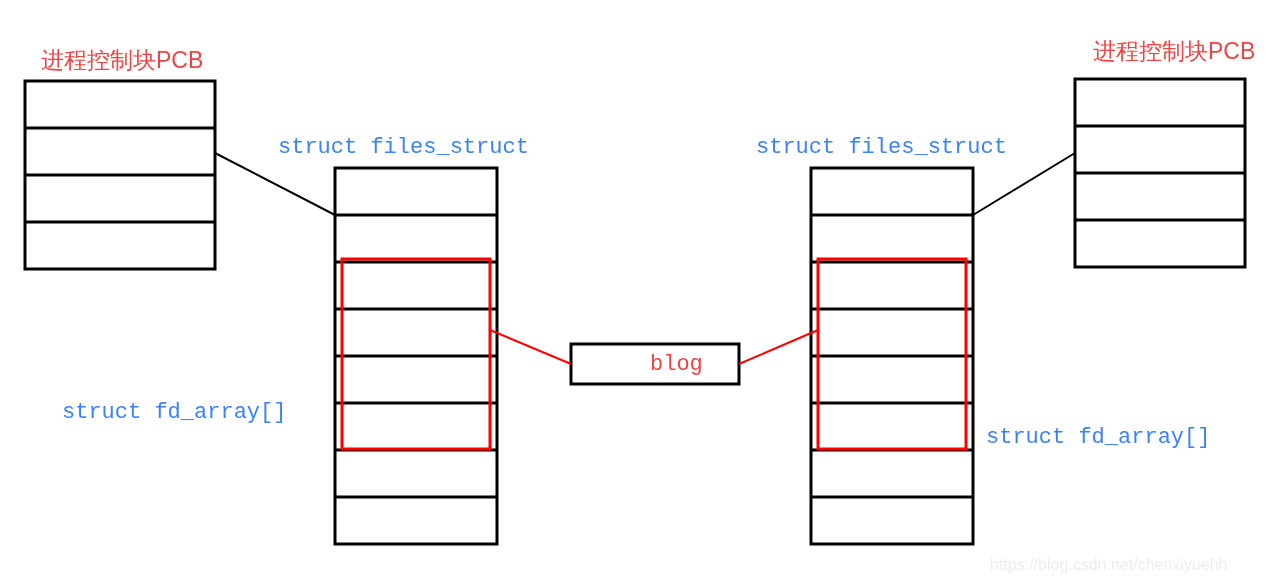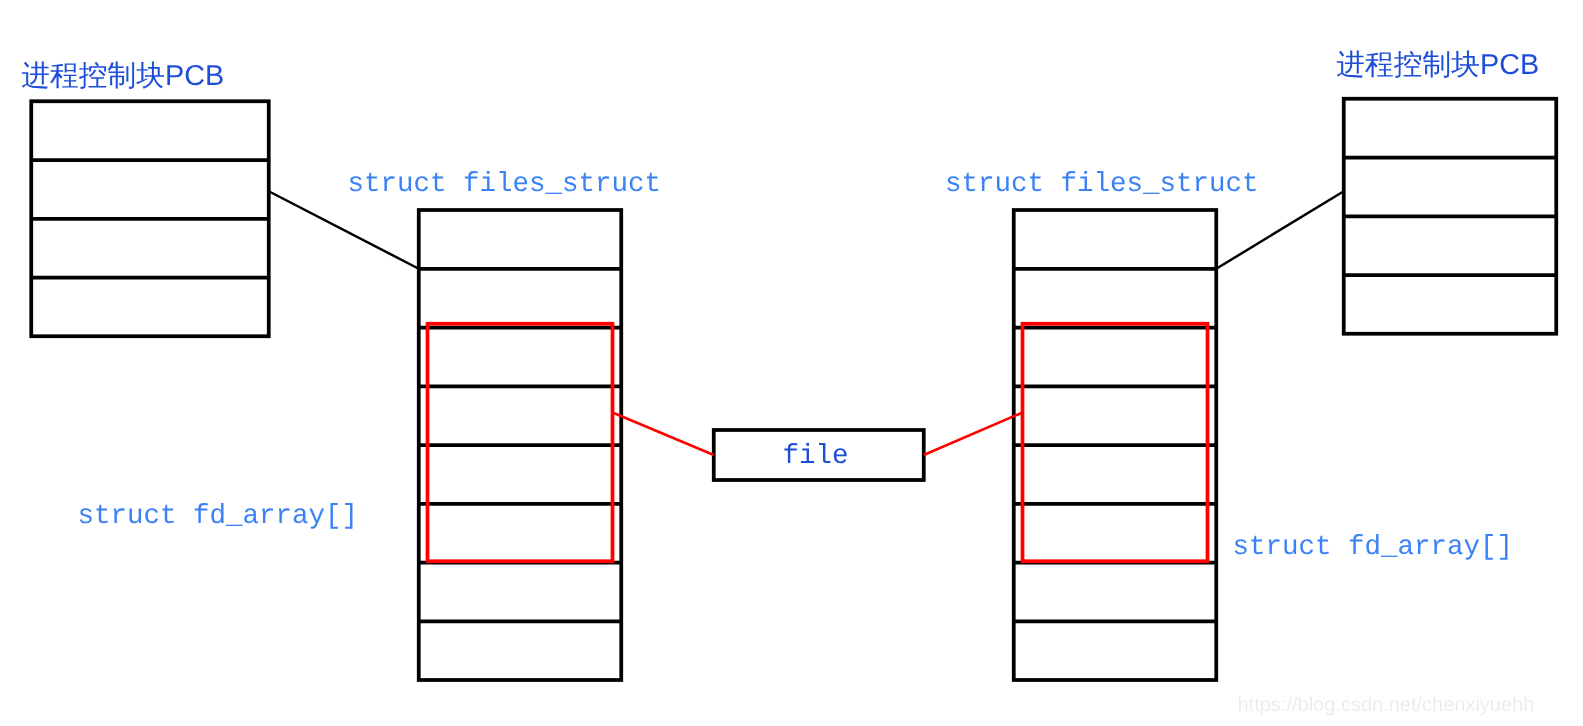--- a/index.html
+++ b/index.html
@@ -10,21 +10,21 @@
     background: #ffffff;
     font-family: "Courier New", monospace;
     position: relative;
     overflow: hidden;
   }
   .label {
     position: absolute;
     white-space: pre;
     font-size: 22px;
   }
-  .black { color: #1d4ed8; }
+  .black { color: #ef4444; margin-left: 24px; }
   .red { color: #3b82f6; }
   .watermark {
     position: absolute;
     color: rgba(0,0,0,0.08);
     font-family: sans-serif;
     font-size: 16px;
   }
   svg {
     position: absolute;
     left: 0;
@@ -89,15 +89,15 @@
 
 <div class="label black" style="left:17px; top:45px; font-family:sans-serif; font-size:23px; font-weight:500;">进程控制块PCB</div>
 <div class="label black" style="left:1069px; top:36px; font-family:sans-serif; font-size:23px; font-weight:500;">进程控制块PCB</div>
 
 <div class="label red" style="left:278px; top:135px; font-size:22px;">struct files_struct</div>
 <div class="label red" style="left:756px; top:135px; font-size:22px;">struct files_struct</div>
 
 <div class="label red" style="left:62px; top:400px; font-size:22px;">struct fd_array[]</div>
 <div class="label red" style="left:986px; top:425px; font-size:22px;">struct fd_array[]</div>
 
-<div class="label black" style="left:626px; top:352px; font-size:22px;">file</div>
+<div class="label black" style="left:626px; top:352px; font-size:22px;">blog</div>
 
 <div class="watermark" style="left:990px; top:556px;">https://blog.csdn.net/chenxiyuehh</div>
 
 </body></html>

